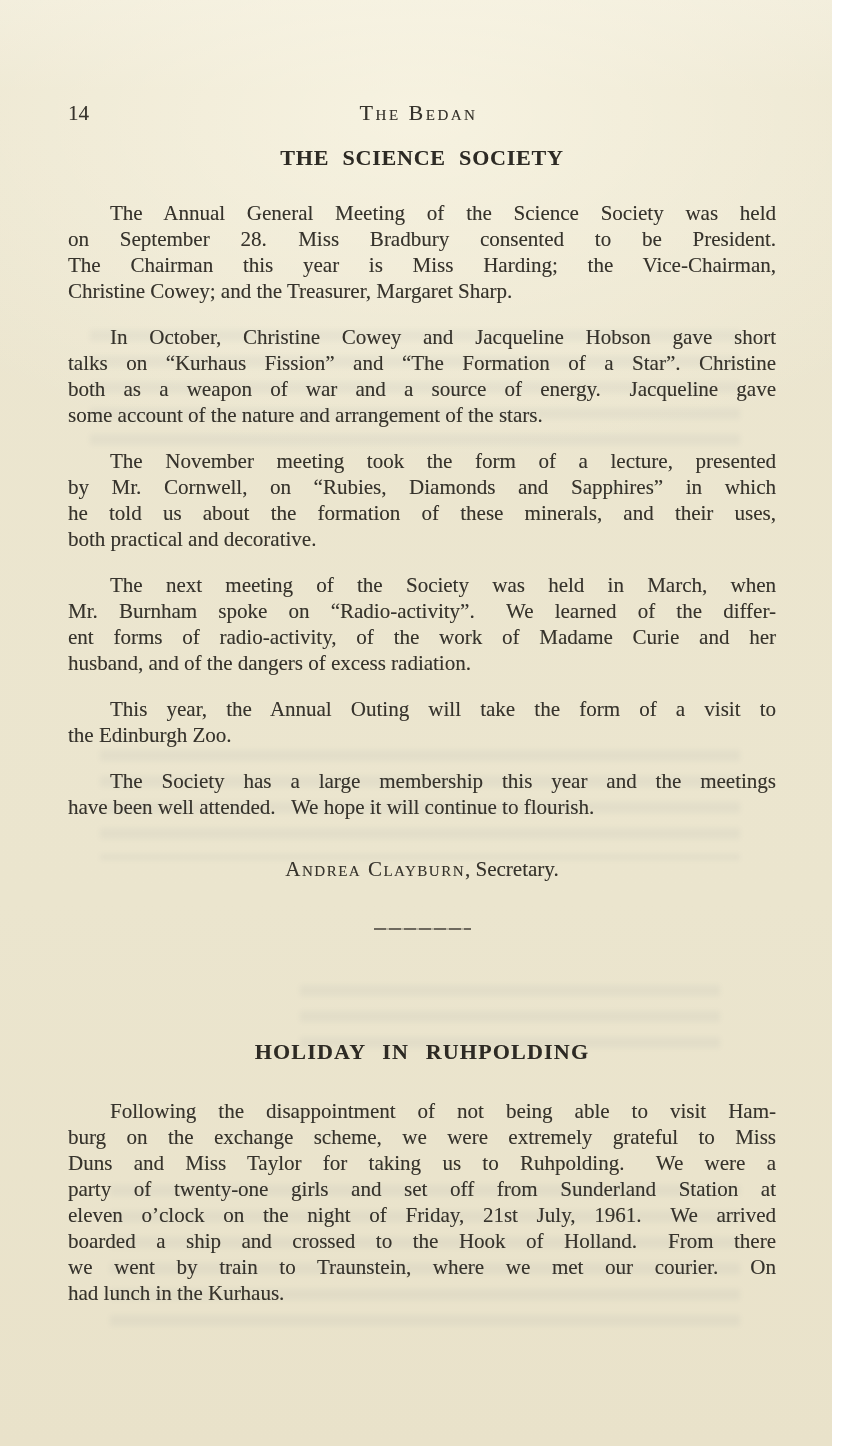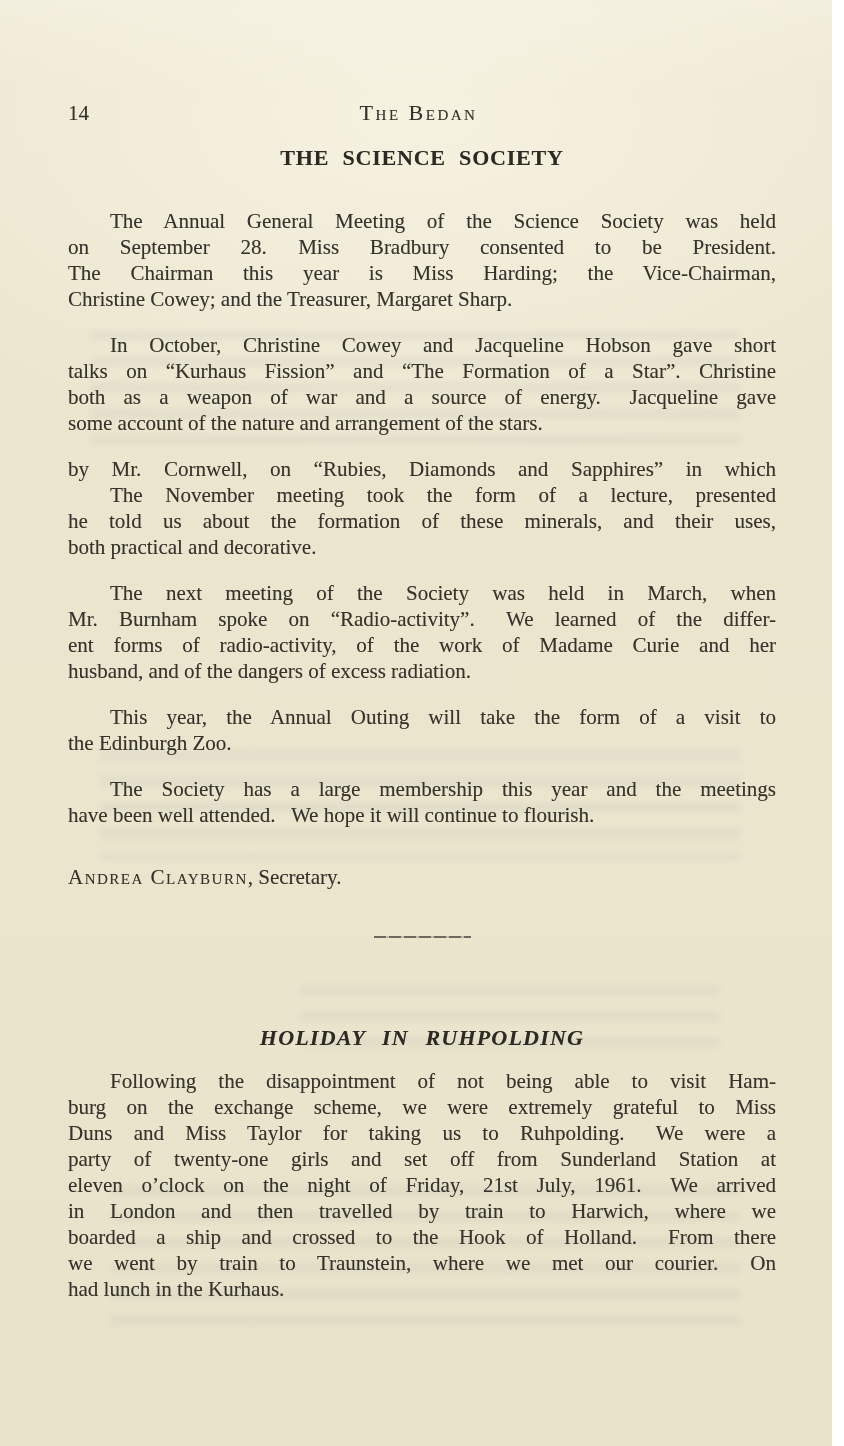--- a/index.html
+++ b/index.html
@@ -51,31 +51,31 @@
   .title {
     margin: 18px 0 0 0;
     text-align: center;
     font-weight: 700;
     font-size: 22px;
     line-height: 28px;
     letter-spacing: 0.8px;
     word-spacing: 7px;
     color: #2d2a24;
   }
-  .title.t2 { margin-top: 86px; letter-spacing: 1.2px; word-spacing: 10px; font-style: italic; }
+  .title.t2 { margin-top: 108px; letter-spacing: 1.2px; word-spacing: 10px; }
 
   .para { margin: 20px 0 0 0; }
-  .title + .para { margin-top: 36px; }
-  .para.p-first { margin-top: 16px; }
+  .title + .para { margin-top: 28px; }
+  .para.p-first { margin-top: 32px; }
 
   .line { text-align: justify; text-align-last: justify; }
   .line.first { text-indent: 42px; }
   .line.last  { text-align-last: left; }
 
-  .signature { margin-top: 36px; text-align: left; font-size: 21px; }
+  .signature { margin-top: 36px; text-align: center; font-size: 21px; }
   .sig-name  { font-variant: small-caps; letter-spacing: 1.5px; }
 
   .divider {
     width: 97px; height: 2px;
     margin: 46px auto 0 auto;
     background: repeating-linear-gradient(90deg,
       #6e695e 0px, #6e695e 12px, rgba(110,105,94,0.35) 12px, rgba(110,105,94,0.35) 15px);
   }
 </style>
 </head>
@@ -105,22 +105,22 @@
     </div>
 
     <div class="para">
       <div class="line first">In October, Christine Cowey and Jacqueline Hobson gave short</div>
       <div class="line">talks on “Kurhaus Fission” and “The Formation of a Star”. Christine</div>
       <div class="line">both as a weapon of war and a source of energy.  Jacqueline gave</div>
       <div class="line last">some account of the nature and arrangement of the stars.</div>
     </div>
 
     <div class="para">
+      <div class="line first">The November meeting took the form of a lecture, presented</div>
       <div class="line">by Mr. Cornwell, on “Rubies, Diamonds and Sapphires” in which</div>
-      <div class="line first">The November meeting took the form of a lecture, presented</div>
       <div class="line">he told us about the formation of these minerals, and their uses,</div>
       <div class="line last">both practical and decorative.</div>
     </div>
 
     <div class="para">
       <div class="line first">The next meeting of the Society was held in March, when</div>
       <div class="line">Mr. Burnham spoke on “Radio-activity”.  We learned of the differ-</div>
       <div class="line">ent forms of radio-activity, of the work of Madame Curie and her</div>
       <div class="line last">husband, and of the dangers of excess radiation.</div>
     </div>
@@ -142,20 +142,19 @@
     <div class="divider"></div>
 
     <h1 class="title t2">HOLIDAY IN RUHPOLDING</h1>
 
     <div class="para p-first">
       <div class="line first">Following the disappointment of not being able to visit Ham-</div>
       <div class="line">burg on the exchange scheme, we were extremely grateful to Miss</div>
       <div class="line">Duns and Miss Taylor for taking us to Ruhpolding.  We were a</div>
       <div class="line">party of twenty-one girls and set off from Sunderland Station at</div>
       <div class="line">eleven o’clock on the night of Friday, 21st July, 1961.  We arrived</div>
-      <div class="line">in London and then travelled by train to Harwich, where we</div>
       <div class="line">boarded a ship and crossed to the Hook of Holland.  From there</div>
       <div class="line">we went by train to Traunstein, where we met our courier.  On</div>
       <div class="line last">had lunch in the Kurhaus.</div>
     </div>
 
   </div>
 </div>
 
 </body></html>

